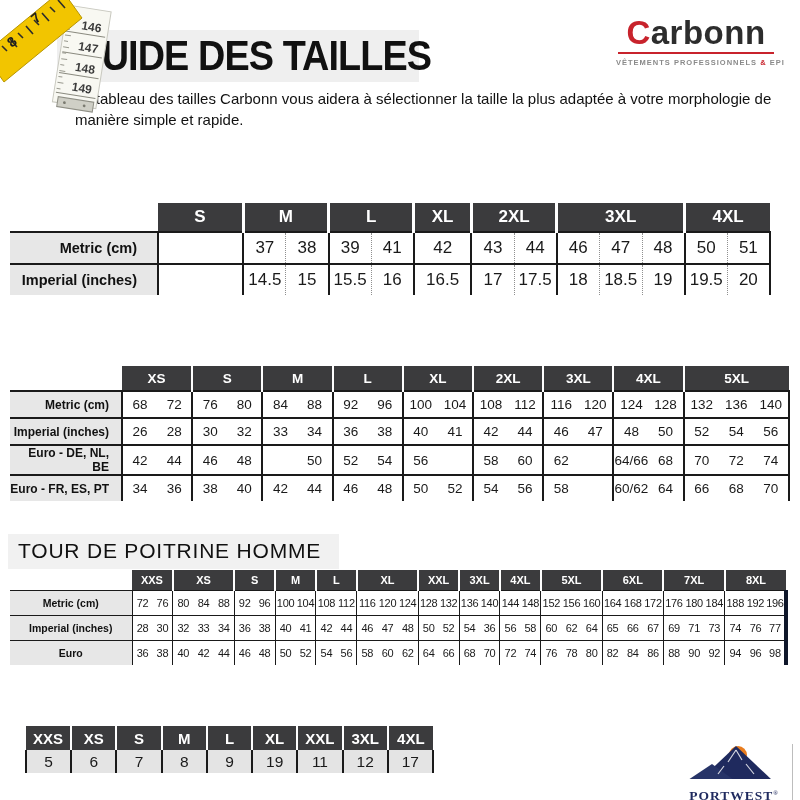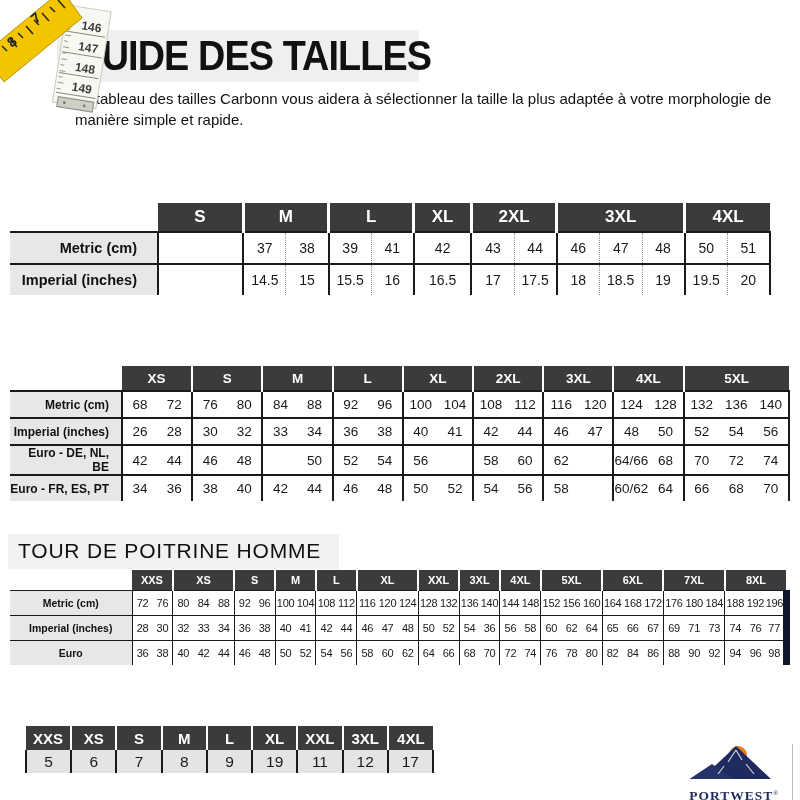--- a/index.html
+++ b/index.html
@@ -52,42 +52,42 @@
   .size-table{border-collapse:collapse;table-layout:fixed;width:100%;}
   .size-table th,.size-table td{padding:0;text-align:center;overflow:hidden;vertical-align:middle;}
   .size-table th.group{background:#3b3b3d;color:#fff;font-weight:bold;}
   .size-table th.corner{background:transparent;}
   .size-table td.label{background:#e7e7e7;font-weight:bold;color:#111;}
 
   
   .style-dotted tbody tr{border-top:2px solid #1a1a1a;}
   .style-dotted th.group{height:28px;font-size:17px;}
   .style-dotted th.group:not(.first){border-left:3px solid #fff;}
-  .style-dotted td.data{height:30px;font-size:14px;}
+  .style-dotted td.data{height:30px;font-size:17px;}
   .style-dotted td.data.gstart{border-left:2px solid #1a1a1a;}
   .style-dotted td.data.inner{border-left:1px dotted #8f8f8f;}
   .style-dotted td.data:last-child{border-right:2px solid #1a1a1a;}
   .style-dotted td.label{text-align:right;padding-right:20px;font-size:14.5px;}
 
   
   .style-plain tbody tr{border-top:2px solid #1a1a1a;}
   .style-plain th.group{height:24px;font-size:13.5px;}
   .style-plain th.group:not(.first){border-left:2px solid #fff;}
   .style-plain td.data{height:25px;font-size:13.5px;}
   .style-plain td.data.gstart{border-left:2px solid #1a1a1a;}
   .style-plain td.data:last-child{border-right:2px solid #1a1a1a;}
   .style-plain td.label{text-align:right;padding-right:12px;font-size:12px;}
 
   
   .style-dense tbody tr{border-top:1px solid #1a1a1a;}
   .style-dense th.group{height:20px;font-size:11px;}
   .style-dense th.group:not(.first){border-left:2px solid #fff;}
   .style-dense td.data{height:24px;font-size:11px;letter-spacing:-.3px;}
   .style-dense td.data.gstart{border-left:1px solid #1a1a1a;}
-  .style-dense td.data:last-child{border-right:7px solid #0f172a;}
+  .style-dense td.data:last-child{border-right:4px solid #0f172a;}
   .style-dense td.label{text-align:center;font-size:10.5px;}
 
   
   .style-gants th.group{height:24px;font-size:15px;}
   .style-gants th.group:not(.first){border-left:2px solid #fff;}
   .style-gants td.data{height:23px;font-size:15.5px;background:#e4e4e4;border-left:2px solid #1a1a1a;}
   .style-gants td.data:last-child{border-right:2px solid #1a1a1a;}
 
   
   .portwest{position:absolute;left:678px;top:740px;width:112px;text-align:center;}
@@ -127,20 +127,29 @@
     </g>
 
     <g>
       <polygon points="62,-10 -16,54 4,82 82,18" fill="#f2c500" stroke="#b89600" stroke-width="1"></polygon>
       <path d="M58 0l7 8 M50 7l5 5 M42 13l7 8 M34 20l5 5 M26 26l7 8 M18 33l5 5 M10 39l7 8 M2 46l5 5" stroke="#2c2c2c" stroke-width="1.6" fill="none"></path>
       <text x="36" y="24" font-size="14" font-weight="bold" fill="#1e1e1e" transform="rotate(-40 36 24)">7</text>
       <text x="12" y="48" font-size="14" font-weight="bold" fill="#1e1e1e" transform="rotate(-40 12 48)">8</text>
     </g>
   </svg>
 
+  <div class="brand">
+    <div class="brand-word"><span class="c">C</span><span>arbonn</span></div>
+    <div class="brand-line"></div>
+    <div class="brand-tag">
+      <span>VÊTEMENTS PROFESSIONNELS</span>
+      <span class="amp">&amp;</span>
+      <span>EPI</span>
+    </div>
+  </div>
 
   <p class="intro">Le tableau des tailles Carbonn vous aidera à sélectionner la taille la plus adaptée à votre morphologie de manière simple et rapide.</p>
 
   <div class="table-host host-cou">
       <table class="size-table style-dotted">
         <colgroup>
           <col style="width: 148px;">
           <col style="width: 85.2962px;">
           <col style="width: 42.6481px;">
           <col style="width: 42.6481px;">

